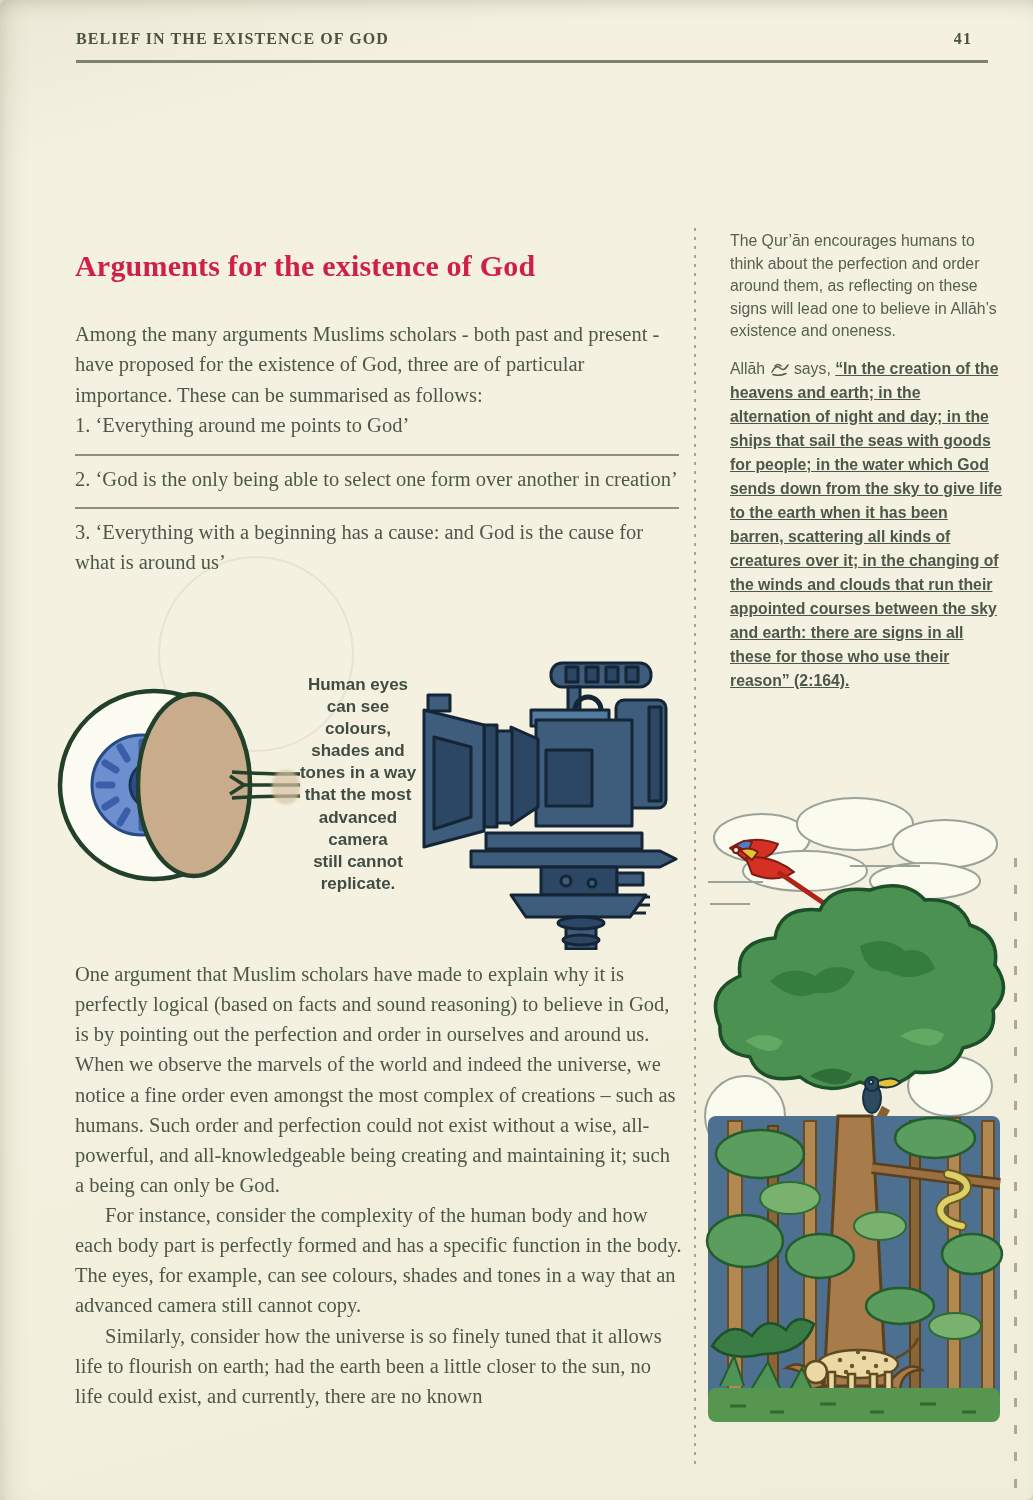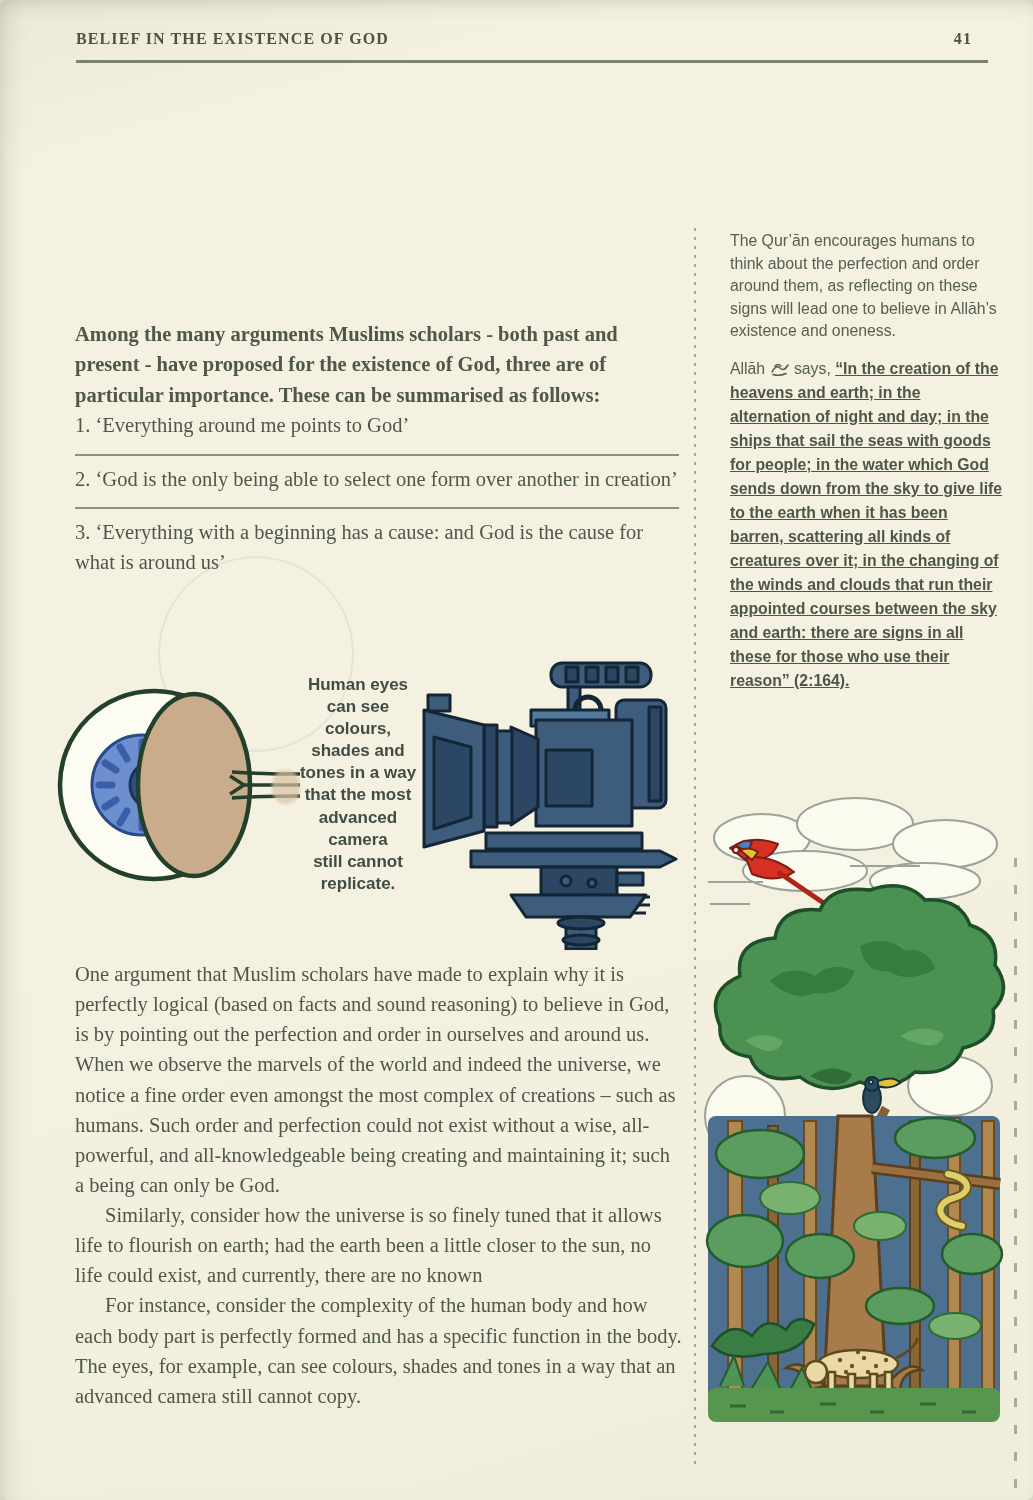--- a/index.html
+++ b/index.html
@@ -10,21 +10,21 @@
     box-shadow:inset 22px 0 30px -24px rgba(90,90,60,.28), inset 0 14px 22px -16px rgba(90,90,60,.30);
     border-radius:7px;
   }
   .header-row{position:absolute;left:76px;top:30px;width:896px;display:flex;justify-content:space-between;align-items:baseline;color:#4c5342;font-size:16px;letter-spacing:1.1px;font-weight:bold;}
   .header-rule{position:absolute;left:76px;top:60px;width:912px;height:2.5px;background:#7d8270;}
   .col-sep{position:absolute;left:694px;top:228px;height:1238px;width:2px;
     background-image:repeating-linear-gradient(to bottom,#a3a78f 0 3px,transparent 3px 9px);}
   .edge-dashes{position:absolute;left:1014px;top:858px;height:630px;width:3px;
     background-image:repeating-linear-gradient(to bottom,#a8ac96 0 9px,transparent 9px 27px);}
   .main-title{position:absolute;left:75px;top:229px;width:620px;font-size:30px;font-weight:bold;color:#cf2048;letter-spacing:.2px;}
-  .intro{position:absolute;left:75px;top:298px;width:604px;font-size:20.5px;line-height:1.5;color:#4e574a;font-weight:bold;}
+  .intro{position:absolute;left:75px;top:298px;width:604px;font-size:20.5px;line-height:1.5;color:#4e574a;}
   .args{position:absolute;left:75px;top:402px;width:604px;font-size:20.5px;line-height:1.45;color:#4e574a;}
   .arg{padding:9px 0 13px;}
   .arg-sep{border:none;border-top:2px solid #8b9080;margin:0;}
   .figure-caption{position:absolute;left:276px;top:674px;width:164px;text-align:center;
     font-family:"Liberation Sans",sans-serif;font-weight:bold;font-size:17px;line-height:1.3;color:#414c44;white-space:pre-line;}
   .eye-svg{position:absolute;left:54px;top:680px;}
   .camera-svg{position:absolute;left:416px;top:655px;}
   .smudge{position:absolute;left:272px;top:770px;width:28px;height:34px;background:#d9c3a3;border-radius:45%;opacity:.7;filter:blur(1.5px);}
   .watermark-circle{position:absolute;left:158px;top:556px;width:192px;height:192px;border-radius:50%;border:2px solid rgba(140,140,120,.14);}
   .section{position:absolute;left:75px;top:959px;width:608px;font-size:20.5px;line-height:1.47;color:#4e574a;}
@@ -44,20 +44,21 @@
 
   <div class="header-row">
     <span>BELIEF IN THE EXISTENCE OF GOD</span>
     <span>41</span>
   </div>
   <div class="header-rule"></div>
 
   <div class="col-sep"></div>
   <div class="edge-dashes"></div>
 
+  <h1 class="main-title">Arguments for the existence of God</h1>
   <p class="intro">Among the many arguments Muslims scholars - both past and present - have proposed for the existence of God, three are of particular importance. These can be summarised as follows:</p>
 
   <div class="args">
     <div class="arg">1. ‘Everything around me points to God’</div>
     <hr class="arg-sep">
     <div class="arg">2. ‘God is the only being able to select one form over another in creation’</div>
     <hr class="arg-sep">
     <div class="arg">3. ‘Everything with a beginning has a cause: and God is the cause for what is around us’</div>
   </div>
 
@@ -130,22 +131,22 @@
       <path d="M212,242 h22 M212,250 h22 M212,258 h18" fill="none"></path>
       <polygon points="95,240 230,240 214,262 110,262" fill="#3e5d7d"></polygon>
       <rect x="150" y="262" width="30" height="32" fill="#3e5d7d"></rect>
       <ellipse cx="165" cy="268" rx="23" ry="6" fill="#2c4763"></ellipse>
       <ellipse cx="165" cy="285" rx="18" ry="5" fill="#2c4763"></ellipse>
     </g>
   </svg>
 
   <div class="section">
     <p>One argument that Muslim scholars have made to explain why it is perfectly logical (based on facts and sound reasoning) to believe in God, is by pointing out the perfection and order in ourselves and around us. When we observe the marvels of the world and indeed the universe, we notice a fine order even amongst the most complex of creations – such as humans. Such order and perfection could not exist without a wise, all-powerful, and all-knowledgeable being creating and maintaining it; such a being can only be God.</p>
+    <p class="indent">For instance, consider the complexity of the human body and how each body part is perfectly formed and has a specific function in the body. The eyes, for example, can see colours, shades and tones in a way that an advanced camera still cannot copy.</p>
     <p class="indent">Similarly, consider how the universe is so finely tuned that it allows life to flourish on earth; had the earth been a little closer to the sun, no life could exist, and currently, there are no known</p>
-    <p class="indent">For instance, consider the complexity of the human body and how each body part is perfectly formed and has a specific function in the body. The eyes, for example, can see colours, shades and tones in a way that an advanced camera still cannot copy.</p>
   </div>
 
   <div class="sidebar">
     <p style="margin:0">The Qur’ān encourages humans to think about the perfection and order around them, as reflecting on these signs will lead one to believe in Allāh’s existence and oneness.</p>
     <p class="quote">
       <span>Allāh</span>
       <svg class="honorific" width="20" height="15" viewBox="0 0 20 15">
         <g fill="none" stroke="#566050" stroke-width="1.6" stroke-linecap="round">
           <path d="M2,11 q4,-8 8,-4 q4,4 8,-3"></path>
           <path d="M5,5 q3,-3 6,0"></path>

